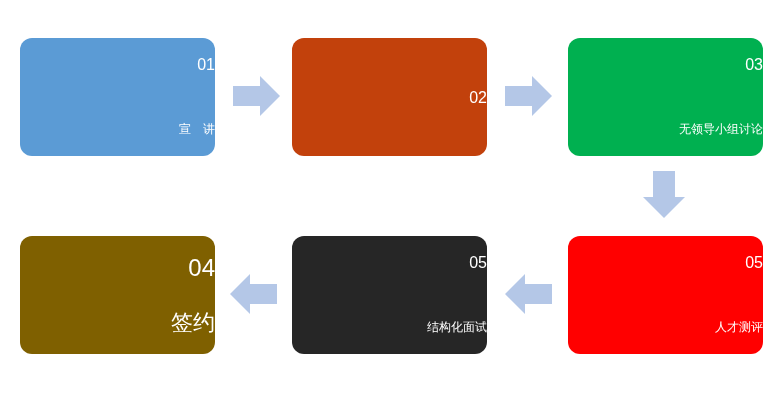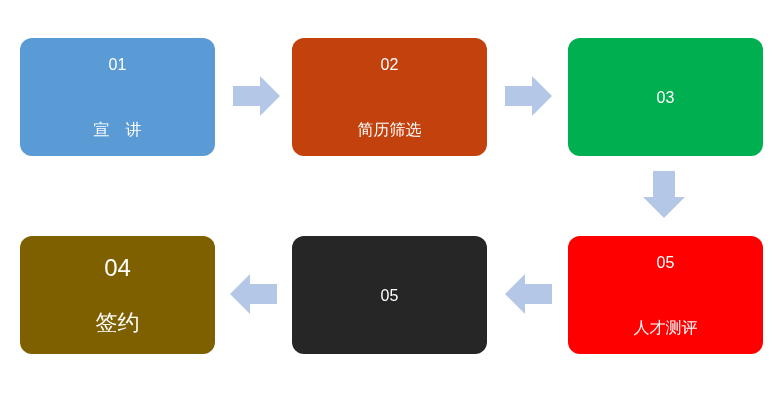--- a/index.html
+++ b/index.html
@@ -14,27 +14,27 @@
     overflow: hidden;
   }
 
   .step {
     position: absolute;
     width: 195px;
     height: 118px;
     border-radius: 12px;
     display: flex;
     flex-direction: column;
-    align-items: center;
+    align-items: flex-end;
     justify-content: center;
     color: #ffffff;
     text-align: center;
   }
   .step .num   { font-size: 16px; line-height: 25px; }
-  .step .label { font-size: 16px; line-height: 25px; margin-top: 40px; }
+  .step .label { font-size: 12px; line-height: 25px; margin-top: 40px; }
 
   .step.large .num   { font-size: 24px; line-height: 32px; }
   .step.large .label { font-size: 22px; line-height: 30px; margin-top: 24px; }
 
   
   .pos-1 { left: 20px;  top: 38px;  }
   .pos-2 { left: 292px; top: 38px;  }
   .pos-3 { left: 568px; top: 38px;  }
   .pos-4 { left: 568px; top: 236px; }
   .pos-5 { left: 292px; top: 236px; }
@@ -52,34 +52,35 @@
 
 <div class="canvas">
 
   <div class="step pos-1" style="background-color: rgb(91, 155, 213);">
     <div class="num">01</div>
     <div class="label">宣　讲</div>
   </div>
 
   <div class="step pos-2" style="background-color: #c2410c;">
     <div class="num">02</div>
-    <div class="label">简历筛选</div>
   </div>
 
   <div class="step pos-3" style="background-color: rgb(0, 176, 80);">
     <div class="num">03</div>
+    <div class="label">无领导小组讨论</div>
   </div>
 
   <div class="step pos-4" style="background-color: rgb(255, 0, 0);">
     <div class="num">05</div>
     <div class="label">人才测评</div>
   </div>
 
   <div class="step pos-5" style="background-color: rgb(38, 38, 38);">
     <div class="num">05</div>
+    <div class="label">结构化面试</div>
   </div>
 
   <div class="step pos-6 large" style="background-color: rgb(127, 96, 0);">
     <div class="num">04</div>
     <div class="label">签约</div>
   </div>
 
   <svg class="arrow ar-1" width="47" height="40" viewBox="0 0 47 40">
     <polygon points="0,10 27,10 27,0 47,20 27,40 27,30 0,30" style="fill: rgb(180, 199, 231);"></polygon>
   </svg>

